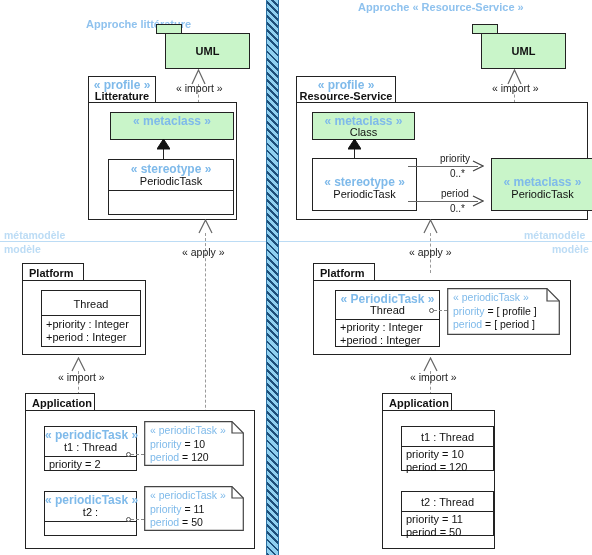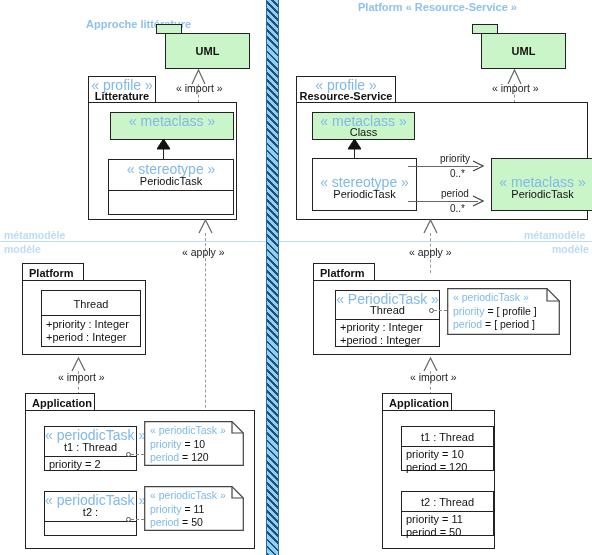--- a/index.html
+++ b/index.html
@@ -7,21 +7,21 @@
     width:592px;height:555px;position:relative;overflow:hidden;
     font-family:"Liberation Sans","DejaVu Sans",sans-serif;
     font-size:11px;color:#000;
   }
   .abs{position:absolute;}
   
   .box{position:absolute;box-sizing:border-box;border:1.4px solid #222;background:#fff;margin-left:9px;}
   .box.green{background:#c9f5c9;}
   .tab{position:absolute;box-sizing:border-box;border:1.4px solid #222;background:#fff;}
   .pkgbody{position:absolute;box-sizing:border-box;border:1.4px solid #222;background:#fff;}
-  .stereo{color:#7fbaea;font-size:14px;text-align:center;line-height:12px;white-space:nowrap;}
+  .stereo{color:#7fbaea;font-size:12px;text-align:center;line-height:12px;white-space:nowrap;font-weight:bold;}
   .nm{color:#111;font-size:11px;text-align:center;line-height:13px;white-space:nowrap;}
   .nmb{font-weight:bold;}
   .sep{position:absolute;left:0;right:0;height:0;border-top:1.4px solid #222;}
   .attrs{position:absolute;left:4px;font-size:11px;line-height:13.5px;color:#111;white-space:nowrap;}
   .ul{}
   
   .note{position:absolute;box-sizing:border-box;background:#fff;}
   .note svg{position:absolute;left:0;top:0;}
   .notetxt{position:absolute;left:6px;top:3px;font-size:10.5px;line-height:13.5px;color:#7fbaea;white-space:nowrap;}
   .notetxt .blk{color:#111;}
@@ -39,21 +39,21 @@
   .divider{position:absolute;top:0;bottom:0;width:11px;
     background:
       repeating-linear-gradient(45deg,#1d4f7a 0 2px,#8fd0f0 2px 5px);
     border-left:1.5px solid #2a6ea0;border-right:1.5px solid #2a6ea0;}
   .dot{position:absolute;width:5px;height:5px;border:1.2px solid #555;border-radius:50%;background:#fff;box-sizing:border-box;}
 </style>
 </head>
 <body>
 
 <div class="colTitle" style="left:86px;top:18px;">Approche littérature</div>
-<div class="colTitle" style="left:358px;top:1px;">Platform « Resource-Service »</div>
+<div class="colTitle" style="left:358px;top:1px;">Approche « Resource-Service »</div>
 
 <div class="bandline" style="top:241px;"></div>
 <div class="bandlbl" style="left:4px;top:229px;">métamodèle</div>
 <div class="bandlbl" style="left:4px;top:243px;">modèle</div>
 <div class="bandlbl" style="left:524px;top:229px;">métamodèle</div>
 <div class="bandlbl" style="left:552px;top:243px;">modèle</div>
 
 <div class="divider" style="left:266px;"></div>
 
 <div class="tab" style="left:156px;top:24px;width:26px;height:10px;background:#c9f5c9;"></div>

